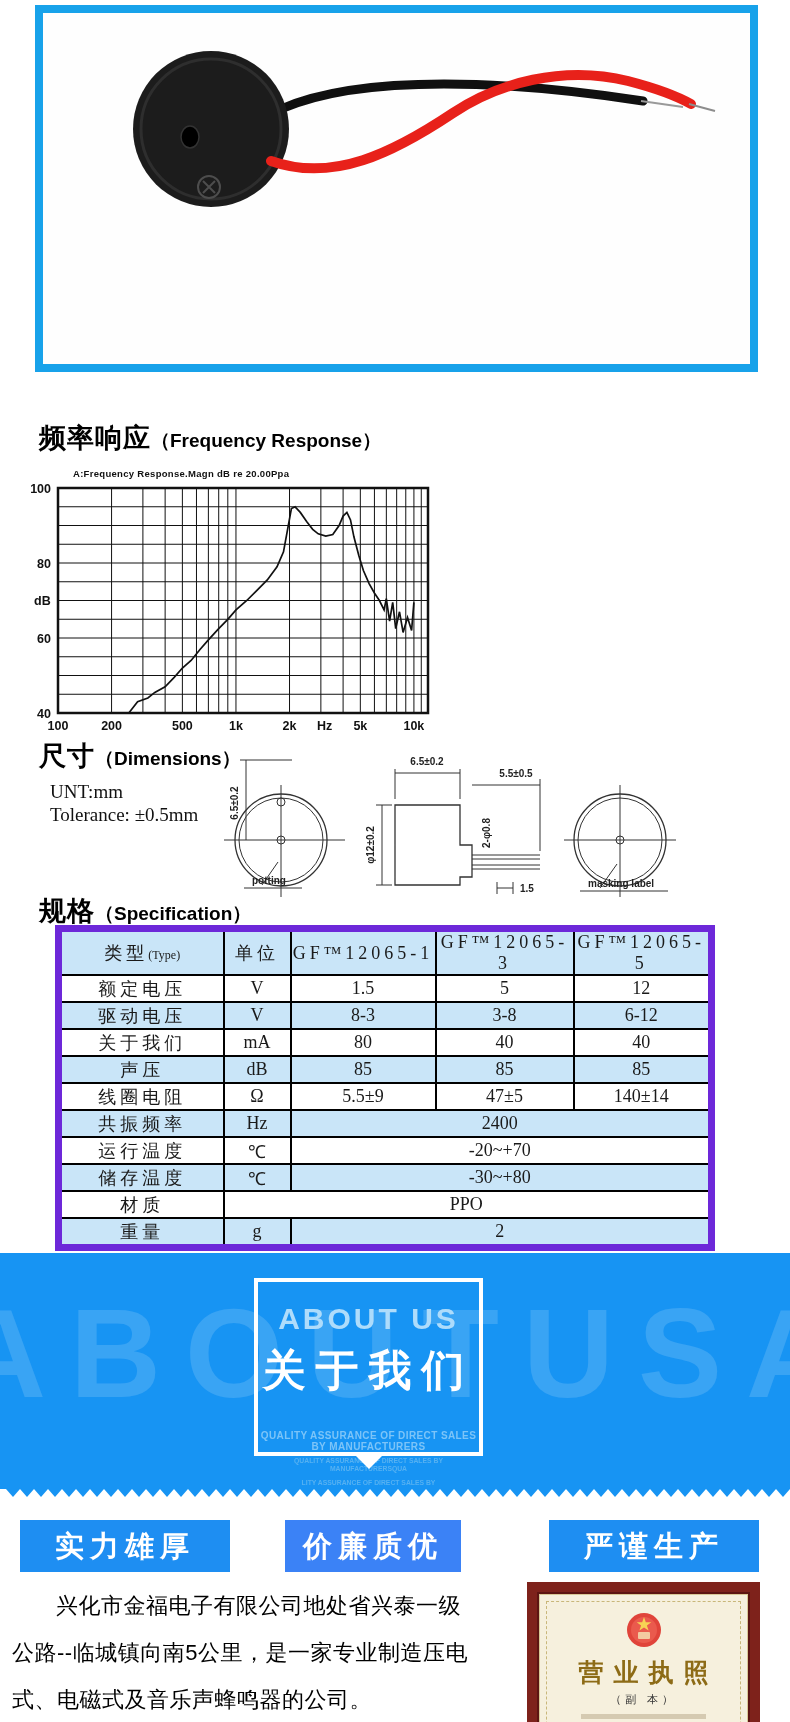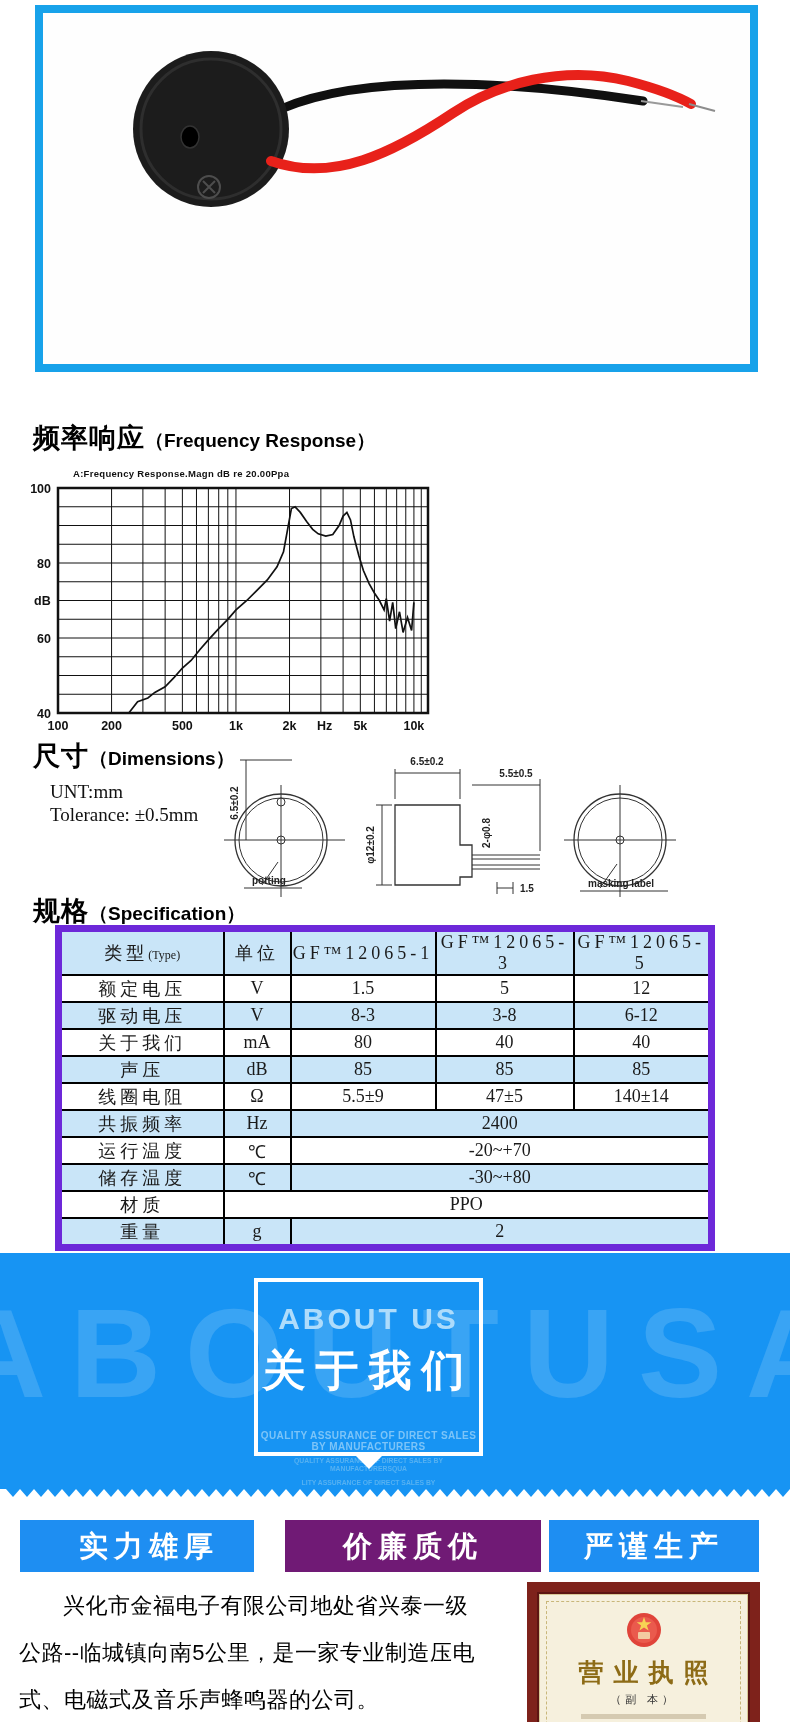--- a/index.html
+++ b/index.html
@@ -2,21 +2,21 @@
 <html><head>
 <meta charset="utf-8">
 <style>
   html,body{margin:0;padding:0;background:#fff;}
   #page{position:relative;width:790px;height:1722px;margin:0 auto;background:#fff;overflow:hidden;
         font-family:"Liberation Sans",sans-serif;}
   
   .photo-box{position:absolute;left:35px;top:5px;width:723px;height:367px;box-sizing:border-box;
              border:8px solid #18a2ea;background:#fefefe;}
   
-  .sec-head{position:absolute;left:33px;color:#000;font-weight:bold;white-space:nowrap;}
+  .sec-head{position:absolute;left:39px;color:#000;font-weight:bold;white-space:nowrap;}
   .h-cn{font-size:27px;letter-spacing:1px;}
   .h-en{font-size:19px;}
   
   .chart{position:absolute;left:18px;top:430px;width:440px;height:310px;}
   .tick{font:bold 12.5px "Liberation Sans",sans-serif;fill:#111;}
   .note{font:bold 9.5px "Liberation Sans",sans-serif;fill:#111;letter-spacing:.3px;}
   
   .dim-notes{position:absolute;left:50px;top:780px;font-family:"Liberation Serif",serif;
              font-size:19px;color:#111;line-height:23px;}
   #dims-svg{position:absolute;left:0;top:745px;}
@@ -40,25 +40,25 @@
   .about-en{margin-top:20px;font-weight:bold;font-size:30px;letter-spacing:3px;color:#aedcfb;}
   .about-cn{margin-top:6px;font-weight:bold;font-size:43px;letter-spacing:10px;color:#fff;}
   .tagline{margin-top:30px;font-weight:bold;font-size:10px;color:#7cc4f8;letter-spacing:.4px;}
   .tag-small{margin-top:4px;font-weight:bold;font-size:8px;color:#55b1f2;transform:scale(.85);}
   .tri{position:absolute;left:50%;bottom:-17px;margin-left:-17px;width:0;height:0;
        border-left:17px solid transparent;border-right:17px solid transparent;border-top:17px solid #fff;}
   #zigzag{position:absolute;left:0;top:1488px;}
   
   .feature{position:absolute;top:1520px;height:52px;line-height:52px;text-align:center;
            color:#fff;font-weight:bold;font-size:29px;letter-spacing:6px;}
-  .f1{left:20px;width:210px;background:#1e8ef2;padding-left:24px;}
-  .f2{left:285px;width:256px;background:#701a75;}
+  .f1{left:20px;width:210px;background:#1e8ef2;}
+  .f2{left:285px;width:176px;background:#3b82f6;}
   .f3{left:549px;width:210px;background:#1e8ef2;}
   
-  .intro{position:absolute;left:19px;top:1582px;width:470px;font-size:22px;line-height:47px;
+  .intro{position:absolute;left:12px;top:1582px;width:470px;font-size:22px;line-height:47px;
          color:#000;text-indent:2em;letter-spacing:.5px;}
   
   .license{position:absolute;left:527px;top:1582px;width:233px;height:150px;box-sizing:border-box;
            border:10px solid #7e221b;background:#8c2b1f;box-shadow:0 0 0 2px #5d1512 inset;}
   .paper{position:absolute;left:2px;top:2px;right:2px;bottom:-80px;background:#f6f0dd;
          border:1px solid #d8c896;}
   .paper-inner{position:absolute;left:6px;top:6px;right:6px;bottom:6px;border:1px dashed #c9b77a;
                text-align:center;}
   .emblem{margin-top:8px;}
   .lic-title{font-family:"Liberation Serif",serif;font-weight:bold;font-size:25px;letter-spacing:10px;

